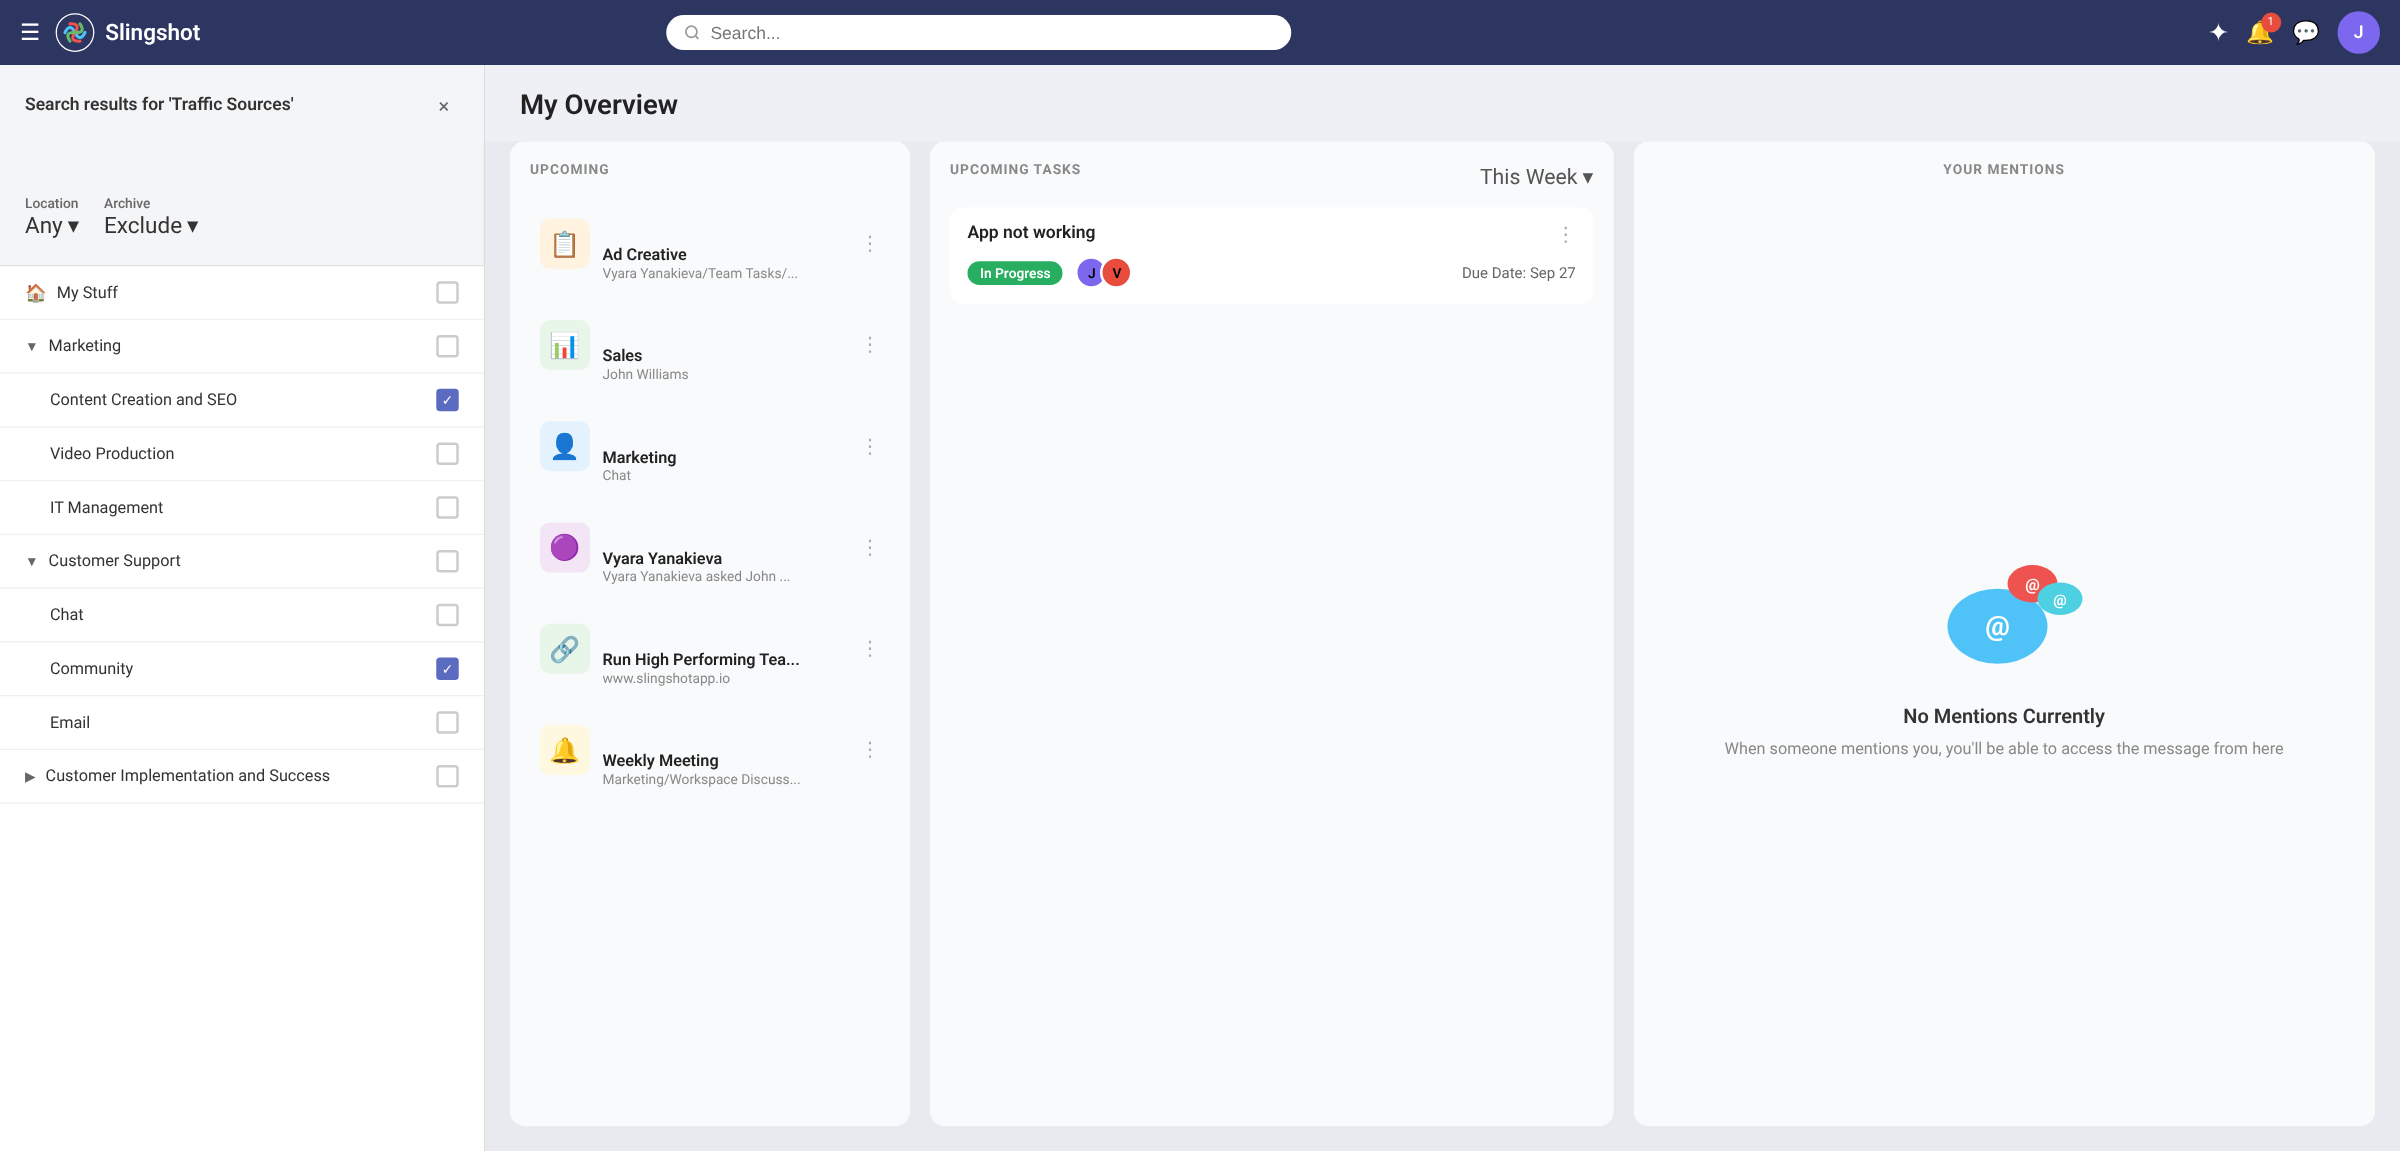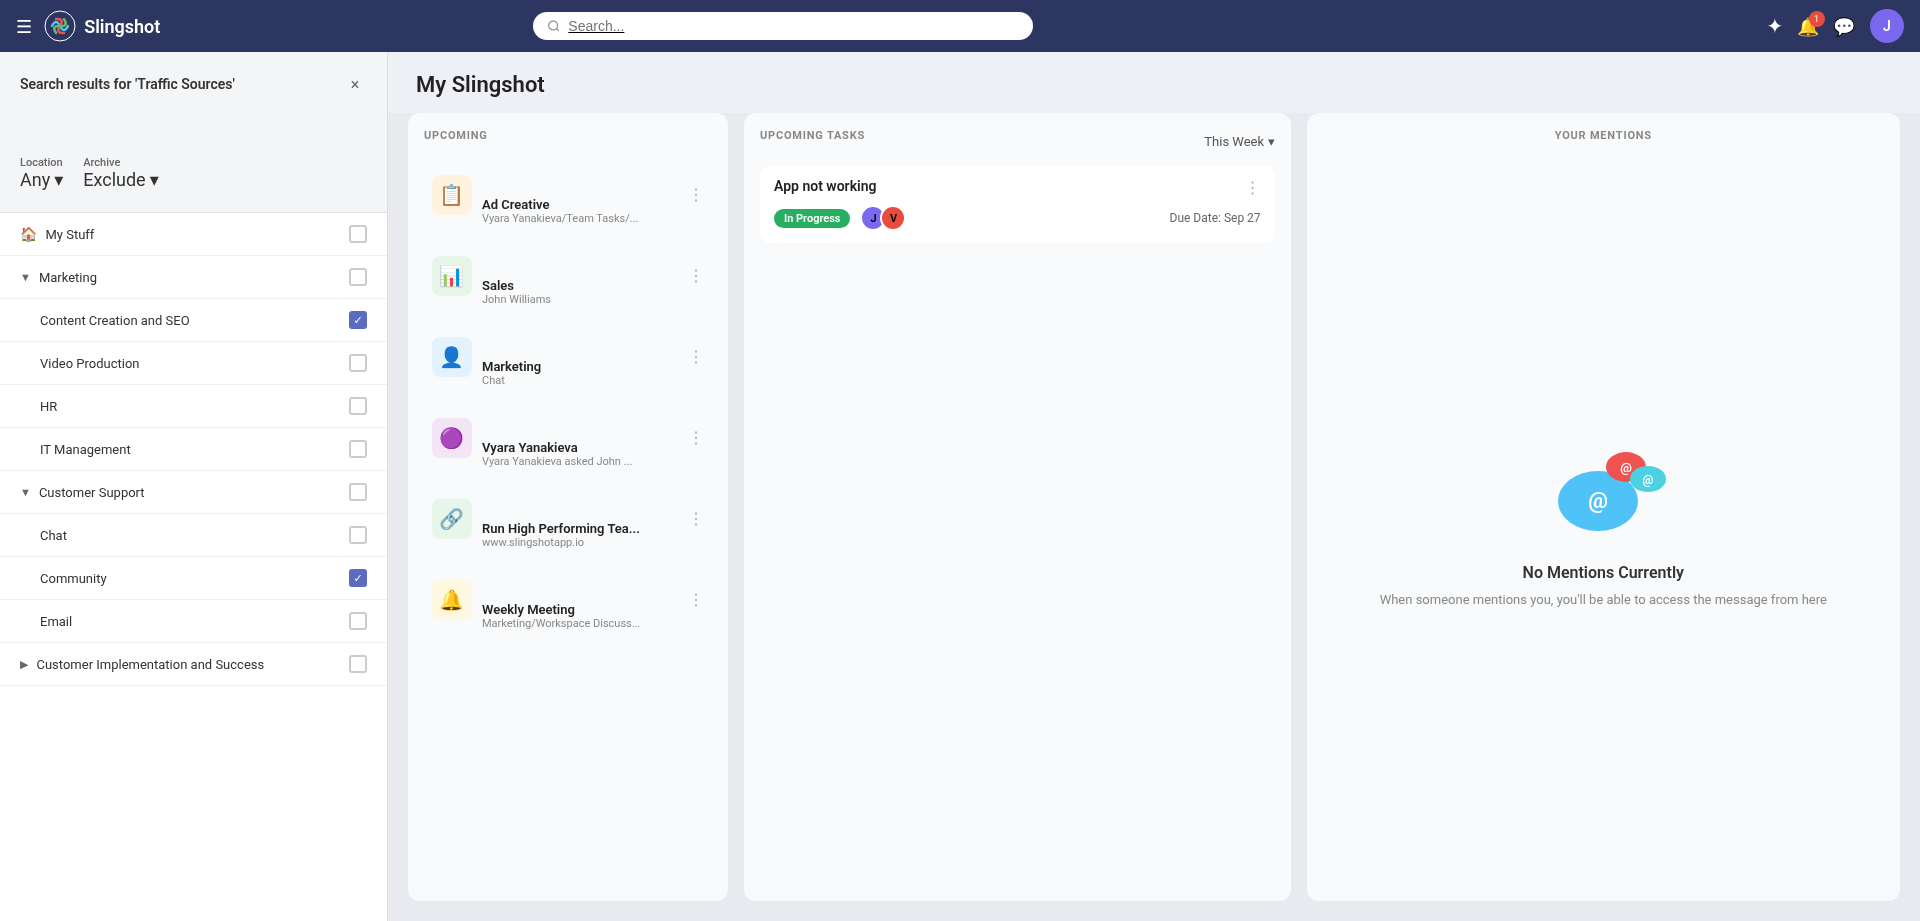--- a/index.html
+++ b/index.html
@@ -13,21 +13,21 @@
       gap: 12px;
     }
     .topnav-menu-icon { color: #fff; font-size: 18px; cursor: pointer; }
     .topnav-logo { display: flex; align-items: center; gap: 8px; }
     .topnav-logo-icon { width: 32px; height: 32px; }
     .topnav-logo-text { color: #fff; font-size: 18px; font-weight: 600; }
     .topnav-search {
       flex: 1; max-width: 500px; margin: 0 auto;
       display: flex; align-items: center;
       background: #fff; border-radius: 24px;
-      padding: 6px 14px; gap: 8px; text-decoration: underline;
+      padding: 6px 14px; gap: 8px;
     }
     .topnav-search input {
       border: none; outline: none;
       font-size: 14px; width: 100%; background: transparent;
     }
     .topnav-right { margin-left: auto; display: flex; align-items: center; gap: 14px; }
     .topnav-icon { color: #fff; font-size: 18px; cursor: pointer; position: relative; }
     .notif-badge {
       position: absolute; top: -5px; right: -5px;
       background: #e74c3c; color: #fff;
@@ -158,21 +158,21 @@
     .bookmark-name { font-size: 13px; font-weight: 600; color: #222; margin-top: 33px; }
     .bookmark-sub { font-size: 11px; color: #888; white-space: nowrap; overflow: hidden; text-overflow: ellipsis; }
     .bookmark-menu { color: #aaa; font-size: 16px; cursor: pointer; }
 
     
     .tasks-card {
       background: #f9fafb; border-radius: 12px;
       padding: 16px; flex: 1.1;
     }
     .tasks-header { display: flex; align-items: center; justify-content: space-between; margin-bottom: 12px; }
-    .week-selector { display: flex; align-items: flex-end; gap: 4px; font-size: 13px; color: #555; cursor: pointer; }
+    .week-selector { display: flex; align-items: flex-end; gap: 4px; font-size: 17px; color: #555; cursor: pointer; }
     .task-item { background: #fff; border-radius: 10px; padding: 12px 14px; margin-bottom: 10px; }
     .task-top { display: flex; align-items: flex-start; justify-content: space-between; }
     .task-name { font-size: 14px; font-weight: 600; color: #222; }
     .task-menu { color: #aaa; font-size: 16px; cursor: pointer; }
     .task-meta { display: flex; align-items: center; gap: 10px; margin-top: 8px; }
     .status-badge {
       padding: 3px 10px; border-radius: 12px;
       font-size: 11px; font-weight: 600;
     }
     .status-inprogress { background: #27ae60; color: #fff; }
@@ -273,24 +273,20 @@
         </div>
         <div class="tree-item child">
           <span class="tree-item-label">Content Creation and SEO</span>
           <div class="checkbox checked"></div>
         </div>
         <div class="tree-item child">
           <span class="tree-item-label">Video Production</span>
           <div class="checkbox"></div>
         </div>
         <div class="tree-item child">
-          <span class="tree-item-label">HR</span>
-          <div class="checkbox"></div>
-        </div>
-        <div class="tree-item child">
           <span class="tree-item-label">IT Management</span>
           <div class="checkbox"></div>
         </div>
         <div class="tree-item">
           <span class="tree-item-chevron">▼</span>
           <span class="tree-item-label">Customer Support</span>
           <div class="checkbox"></div>
         </div>
         <div class="tree-item child">
           <span class="tree-item-label">Chat</span>
@@ -312,21 +308,21 @@
       </div>
 
     <div class="panel-footer">
       <button class="btn-clear">Clear</button>
       <button class="btn-apply">Apply</button>
     </div>
   </div>
 
   <div class="right-panel">
     <div class="page-header">
-      <h1 class="page-title">My Slingshot</h1>
+      <h1 class="page-title">My Overview</h1>
     </div>
     <div class="content-grid">
 
       <div class="bookmarks-card">
         <div class="card-title">UPCOMING</div>
         <div id="bookmarks-list">
             <div class="bookmark-item">
     <div class="bookmark-icon" style="background:#fff3e0">📋</div>
     <div class="bookmark-info">
       <div class="bookmark-name">Ad Creative</div>

